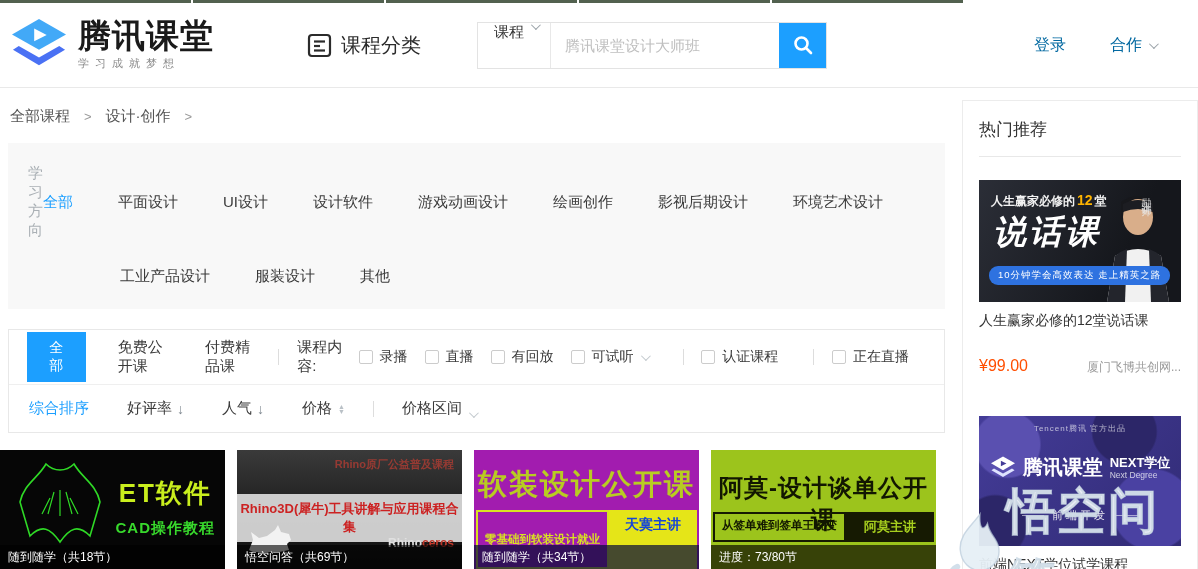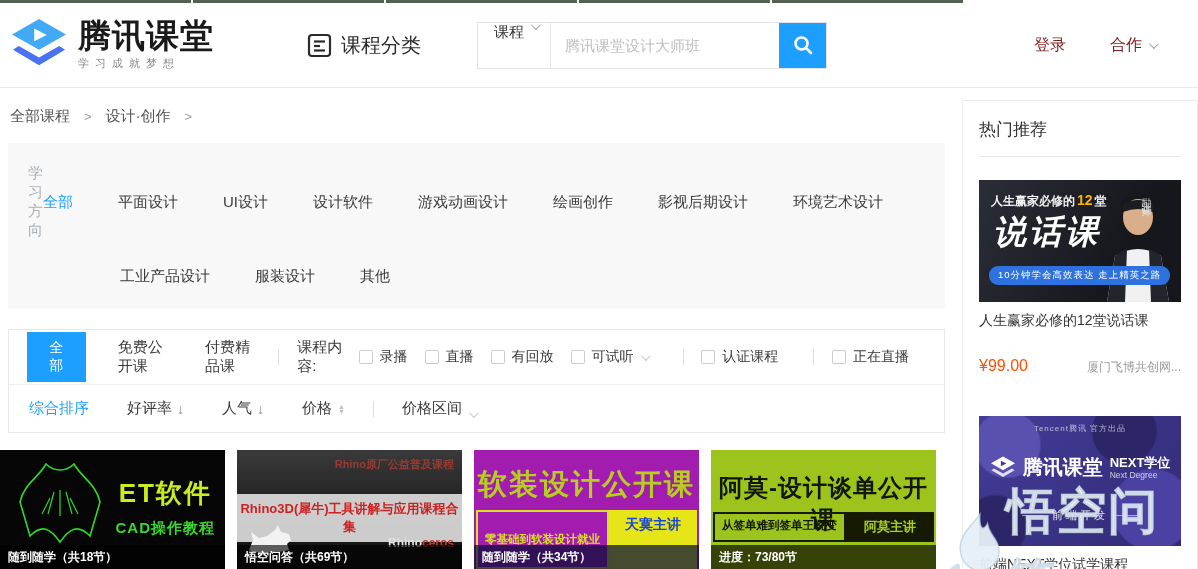--- a/index.html
+++ b/index.html
@@ -20,21 +20,21 @@
   .logo-slogan { font-size:11px; color:#8a8a8a; letter-spacing:6px; margin-top:3px; }
   .cat-btn { display:flex; align-items:center; margin-left:92px; cursor:pointer; }
   .cat-btn svg { width:27px; height:27px; margin-right:8px; }
   .cat-btn span.lbl { font-size:20px; color:#2b2b2b; }
   .search { display:flex; align-items:stretch; border:1px solid #e3e3e3; height:47px; margin-left:56px; }
   .search-scope { display:flex; align-items:flex-start; padding:0 12px 0 16px; font-size:15px; color:#333; cursor:pointer; border-right:1px solid #e8e8e8; }
   .search input { border:0; outline:none; width:228px; padding:0 14px; font-size:15px; color:#333; font-family:inherit; }
   .search input::placeholder { color:#bfbfbf; }
   .search-btn { width:47px; background:#1c9fff; border:0; display:flex; align-items:center; justify-content:center; cursor:pointer; }
   .hdr-right { margin-left:auto; display:flex; align-items:center; gap:44px; padding-right:14px; }
-  .hdr-link { font-size:16px; color:#7f1d1d; cursor:pointer; display:flex; align-items:center; }
+  .hdr-link { font-size:16px; color:#0369a1; cursor:pointer; display:flex; align-items:center; }
   .chev { display:inline-block; width:7px; height:7px; border-right:1.5px solid #9aa2a8; border-bottom:1.5px solid #9aa2a8; transform:rotate(45deg) translateY(-2px); margin-left:7px; }
 
   
   .page { display:flex; }
   .main-col { width:945px; }
 
   .breadcrumb { margin:19px 0 0 10px; font-size:15px; color:#555; display:flex; align-items:center; gap:14px; }
   .breadcrumb .sep { color:#9a9a9a; font-size:13px; }
   .bc-item { cursor:pointer; }
 
@@ -58,21 +58,21 @@
   .sort-item { color:#3a3a3a; margin-left:38px; cursor:pointer; display:flex; align-items:center; }
   .arrow-down { color:#7f8890; font-size:14px; font-weight:bold; margin-left:5px; }
   .updown { display:inline-flex; flex-direction:column; margin-left:6px; line-height:5px; font-size:7px; color:#b9c0c6; }
   .price-range { color:#3a3a3a; display:flex; align-items:flex-end; cursor:pointer; }
   .chev-lite { border-color:#c3c9ce; }
 
   
   .grid { display:flex; gap:12px; margin-top:17px; }
   .card { width:225px; cursor:pointer; }
   .thumb { position:relative; height:120px; overflow:hidden; }
-  .badge { position:absolute; left:0; bottom:0; width:100%; background:rgba(0,0,0,.62); color:#fff; font-size:12px; font-weight:bold; padding:4px 8px; }
+  .badge { position:absolute; left:0; bottom:0; width:100%; background:rgba(0,0,0,.62); color:#fff; font-size:12px; font-weight:normal; padding:4px 8px; }
 
   .thumb-et { background:#060606; }
   .thumb-et svg.garment { position:absolute; left:8px; top:8px; }
   .et-texts { position:absolute; right:10px; top:26px; text-align:center; }
   .et-line1 { color:#c9ee1d; font-size:26px; font-weight:bold; letter-spacing:2px; }
   .et-line2 { color:#38d92c; font-size:15px; font-weight:bold; letter-spacing:1px; margin-top:8px; }
 
   .thumb-rhino { background:linear-gradient(180deg,#3a3a3a,#1c1c1c 55%,#101010); }
   .rh-top { position:absolute; top:7px; right:8px; color:#a83c33; font-size:11px; font-weight:bold; opacity:.85; }
   .rh-band { position:absolute; top:44px; left:0; width:100%; background:rgba(218,218,218,.93); color:#c22; font-size:13px; font-weight:bold; text-align:center; padding:6px 0; }

